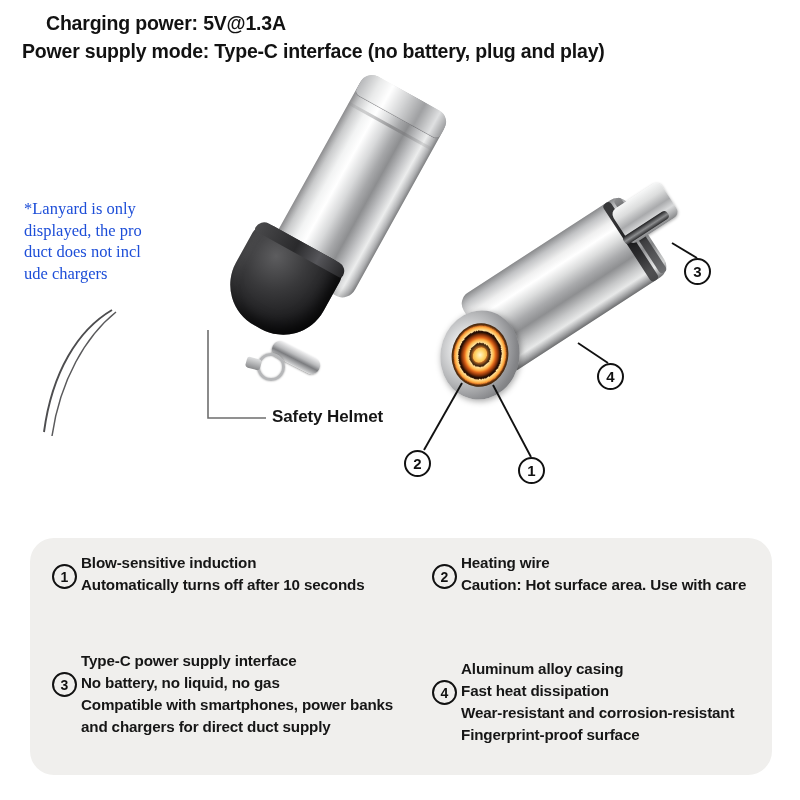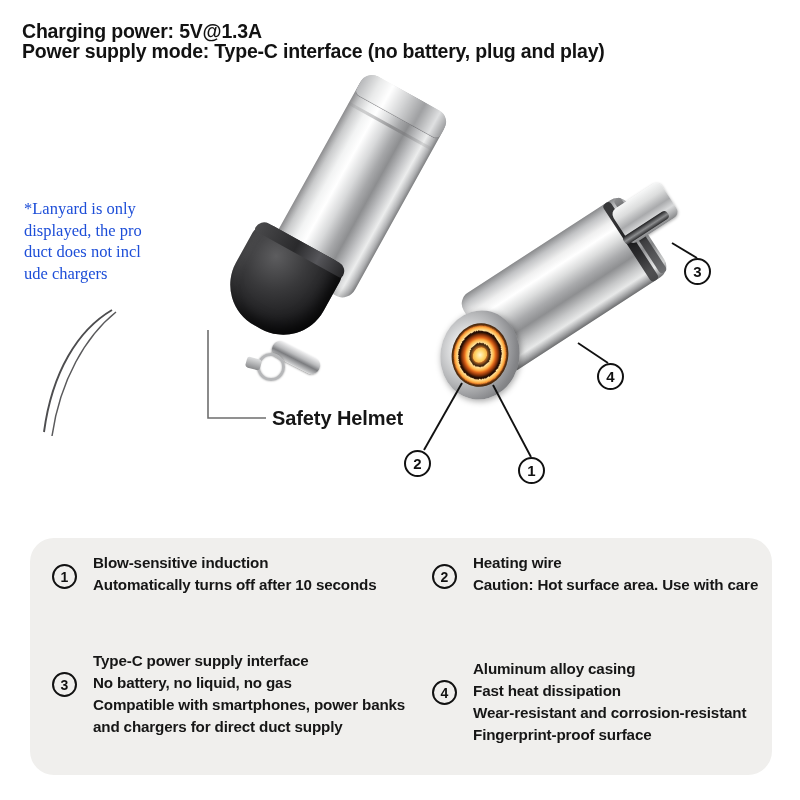--- a/index.html
+++ b/index.html
@@ -27,41 +27,41 @@
   .spec-line {
     position: absolute;
     left: 22px;
     font-family: "Liberation Sans", sans-serif;
     font-weight: 700;
     font-size: 19.5px;
     letter-spacing: -0.2px;
     color: #121212;
     white-space: nowrap;
   }
-  #spec-1 { top: 20px; }
+  #spec-1 { top: 12px; margin-left: 24px; }
   #spec-2 { top: 40px; }
 
   
   #lanyard-note {
     position: absolute;
     left: 24px;
     top: 198px;
     width: 175px;
     font-family: Liberation Serif, serif;
     font-size: 16.5px;
     line-height: 21.5px;
     color: #1d4ed8;
   }
 
   
   #helmet-label {
     position: absolute;
     left: 272px;
     top: 407px;
-    font-size: 20px;
+    font-size: 17px;
     font-weight: 700;
     color: #161616;
     white-space: nowrap;
     letter-spacing: -0.1px;
   }
 
   
   .callout-circle {
     position: absolute;
     width: 27px;
@@ -108,21 +108,21 @@
     display: flex;
     align-items: center;
     justify-content: center;
     font-size: 14px;
     font-weight: 700;
     color: #111;
     box-sizing: border-box;
     margin-top: 12px;
   }
   .feature .lines {
-    margin-left: 16px;
+    margin-left: 4px;
     font-size: 15.2px;
     font-weight: 700;
     line-height: 22px;
     color: #161616;
     letter-spacing: -0.15px;
     white-space: nowrap;
   }
   #feature-1 { left: 52px; top: 552px; }
   #feature-2 { left: 432px; top: 552px; }
   #feature-3 { left: 52px; top: 650px; }

